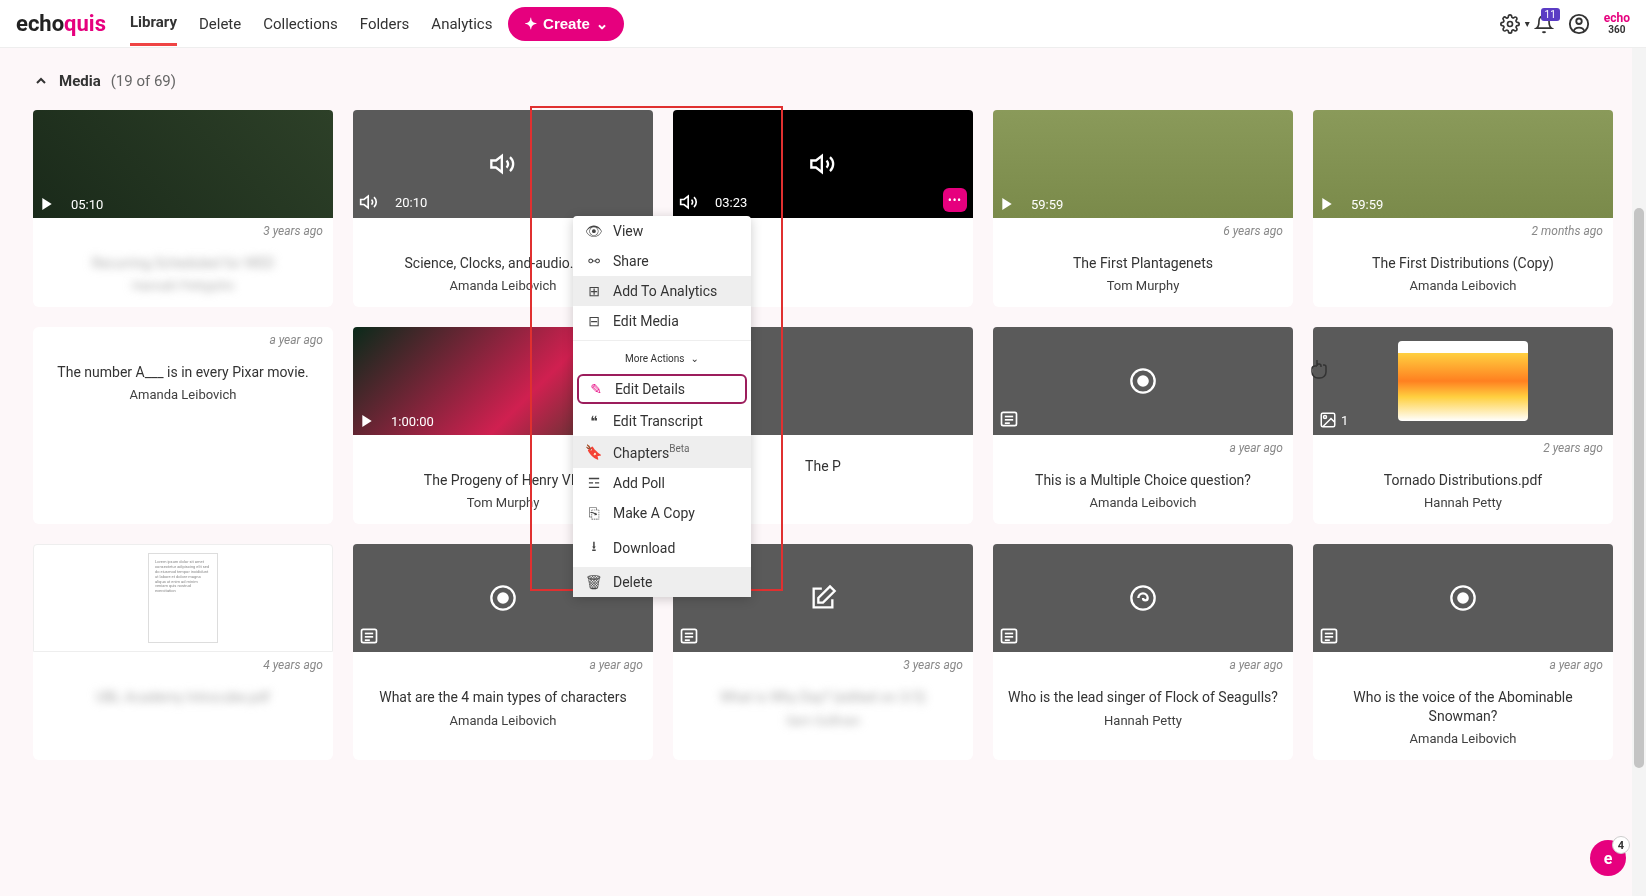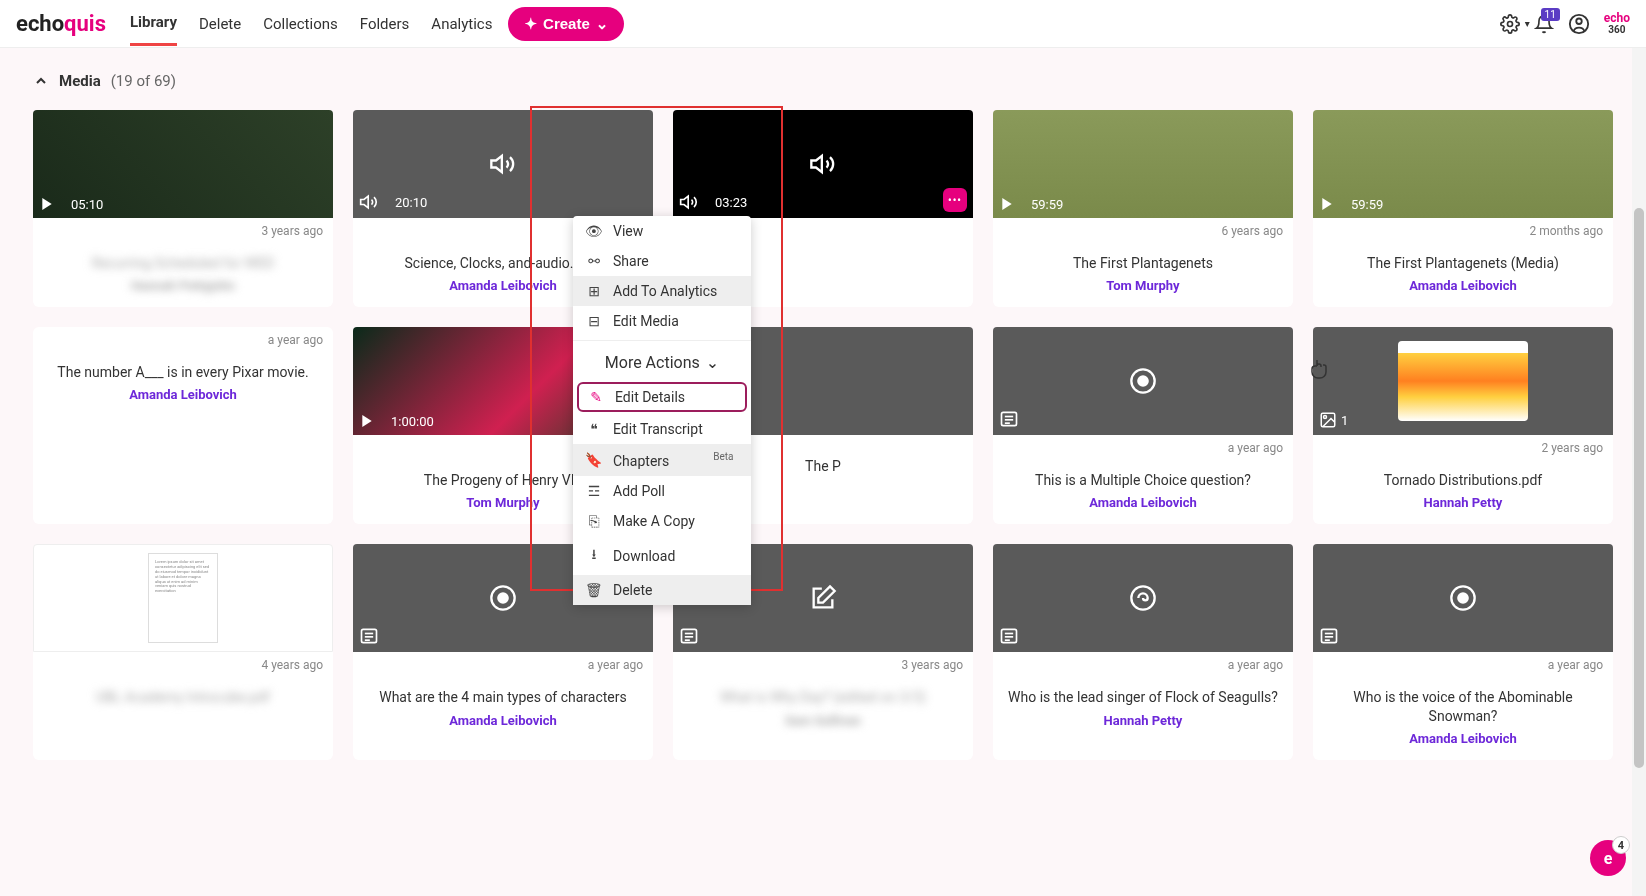--- a/index.html
+++ b/index.html
@@ -23,35 +23,35 @@
 .card { background: #fff; border-radius: 6px; overflow: visible; position: relative; }
 .thumb { height: 108px; background: #5a5a5a; position: relative; border-radius: 4px 4px 0 0; display: flex; align-items: center; justify-content: center; }
 .thumb.black { background: #000; }
 .thumb.img1 { background: linear-gradient(45deg,#1a2a1a,#2d4028); }
 .thumb.img2 { background: linear-gradient(180deg,#8a9a5a 0%,#7a8a4a 100%); }
 .thumb.img3 { background: linear-gradient(135deg,#0a2a1a,#d02050 60%,#1a4020); }
 .thumb.img4 { background: #fff; border:1px solid #eee; }
 .duration { position: absolute; bottom: 6px; left: 6px; color: #fff; font-size: 13px; display: flex; align-items: center; gap: 16px; }
 .more-btn { position: absolute; bottom: 6px; right: 6px; width: 24px; height: 24px; background: #e6007e; border-radius: 6px; display: flex; align-items: center; justify-content: center; color: #fff; cursor: pointer; font-weight:700; letter-spacing:1px; font-size:10px; }
 .card-body { padding: 10px 8px 14px; text-align: center; }
-.time-ago { font-size: 12px; color: #888; text-align: right; padding: 6px 10px 0; }
+.time-ago { font-size: 12px; color: #888; text-align: right; padding: 6px 10px 0; font-style: italic; }
 .card-title { font-size: 14px; color: #333; margin: 6px 0; line-height: 1.3; }
-.card-author { font-size: 13px; color: #6d28d9; font-weight: bold; }
+.card-author { font-size: 13px; color: #404040; }
 .blur { filter: blur(4px); color: #aaa; }
 .center-icon { color: #fff; }
 .type-icon { position: absolute; bottom: 6px; left: 6px; color: #fff; display:flex; align-items:center; gap:4px; font-size:13px; }
 .redbox { position: absolute; border: 2px solid #e03030; pointer-events: none; }
 .arrow-up { position: absolute; color: #e03030; font-size: 40px; }
 .menu { position: absolute; background: #fff; border-radius: 4px; box-shadow: 0 2px 12px rgba(0,0,0,0.2); width: 178px; z-index: 100; font-size: 14px; }
 .menu-item { display: flex; align-items: center; gap: 10px; padding: 7px 12px; cursor: pointer; }
 .menu-item:hover, .menu-item.hover { background: #eeeeee; }
 .menu-item.highlight { border: 2px solid #9c1d5c; border-radius: 6px; margin: 2px 4px; padding: 5px 8px; color: #333; }
 .menu-sep { border: none; border-top: 1px solid #eee; margin: 4px 0; }
-.menu-more { text-align: center; font-size: 16px; padding: 8px; color: #333; display:flex; align-items:center; justify-content:center; gap:6px; }
-.beta { font-size: 10px; vertical-align: super; color: #666; margin-left: 44px; }
+.menu-more { text-align: center; font-size: 10px; padding: 8px; color: #333; display:flex; align-items:center; justify-content:center; gap:6px; }
+.beta { font-size: 10px; vertical-align: super; color: #666; }
 .menu-icon { width: 18px; display: inline-flex; justify-content: center; color: #444; }
 .menu-item.highlight .menu-icon { color: #e6007e; }
 .floating-badge { position: fixed; bottom: 20px; right: 20px; width: 36px; height: 36px; background: #e6007e; border-radius: 50%; color: #fff; display:flex; align-items:center; justify-content:center; font-weight:700; }
 .floating-badge .count { position: absolute; top:-4px; right:-4px; background:#fff; color:#333; border:1px solid #ccc; border-radius:50%; width:18px; height:18px; font-size:11px; display:flex;align-items:center;justify-content:center; }
 .cursor { position: absolute; font-size: 18px; }
 svg { display: block; }
 .docimg { width: 70px; height: 90px; background: #fff; border:1px solid #ddd; font-size:4px; padding:6px; line-height:1.2; color:#888; overflow:hidden; }
 .mapimg { width:130px; height:80px; background:linear-gradient(180deg,#fff 0,#fff 15%,#ffd040 15%,#ff8020 50%,#ffd040 70%,#fff 100%); border-radius:4px; position:relative; }
 .scrollbar { position:absolute; right:0; top:48px; bottom:0; width:14px; background:#f4f4f4; }
 .scrollthumb { position:absolute; right:2px; width:10px; background:#c4c4c4; border-radius:5px; }
@@ -199,21 +199,21 @@
       <div class="duration">
             <svg width="16" height="16" viewBox="0 0 24 24" fill="#fff">
               <polygon points="5,3 19,12 5,21"></polygon>
             </svg>
             <span>59:59</span>
           </div>
 
     </div>
     <div class="time-ago">2 months ago</div>
     <div class="card-body">
-      <div class="card-title ">The First Plantagenets (Media)</div>
+      <div class="card-title ">The First Distributions (Copy)</div>
       <div class="card-author ">Amanda Leibovich</div>
     </div>
   </div>
       <div class="card">
     <div class="time-ago">a year ago</div>
     <div class="card-body">
       <div class="card-title ">The number A___ is in every Pixar movie.</div>
       <div class="card-author ">Amanda Leibovich</div>
     </div>
   </div>

